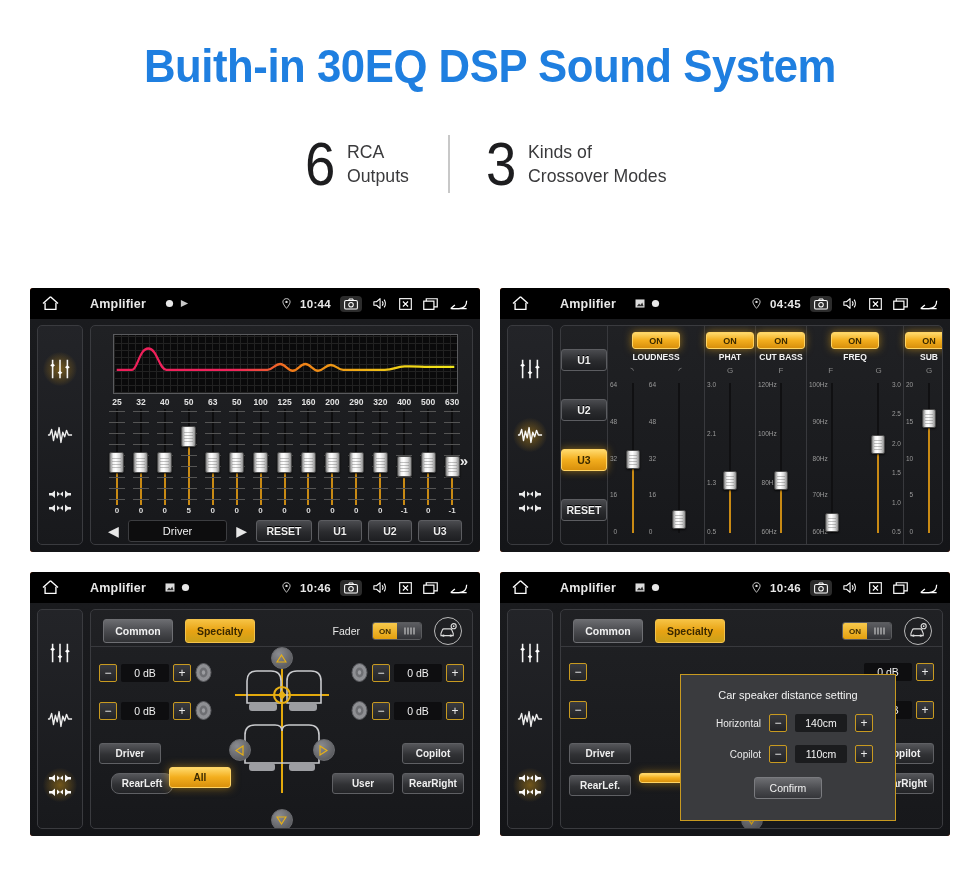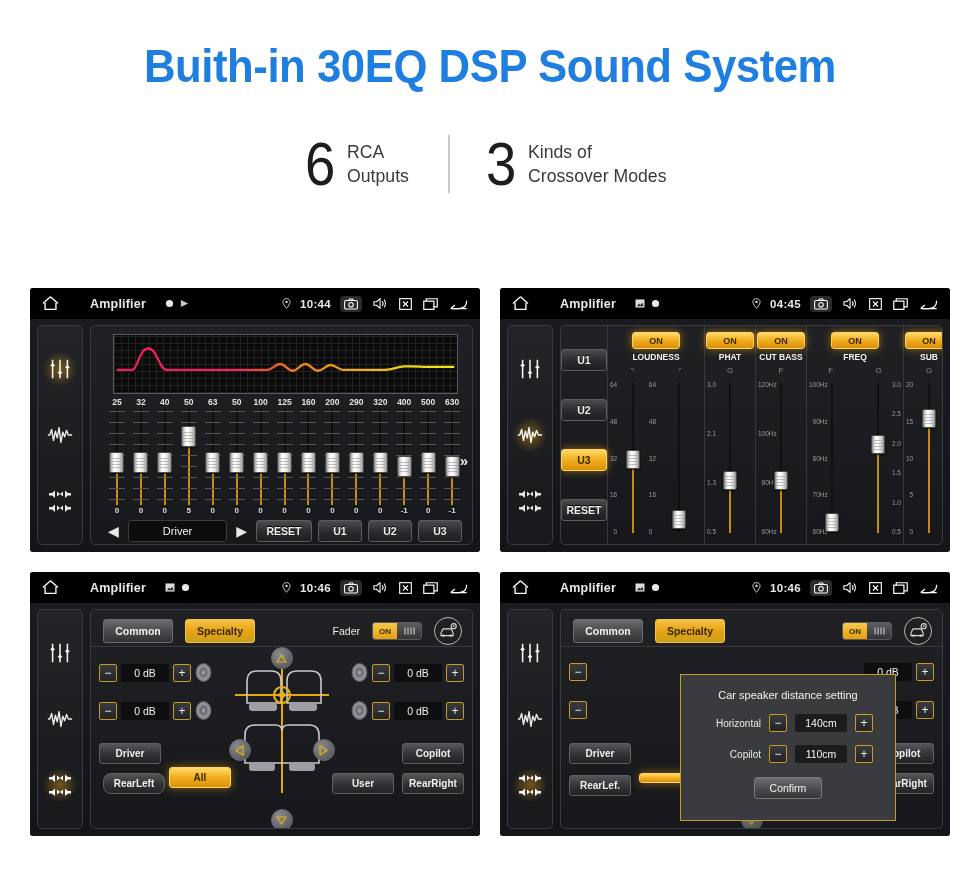--- a/index.html
+++ b/index.html
@@ -1072,21 +1072,21 @@
               </svg>
           </div>
           <div class="pbtn" style="left:50%; margin-left:31px; top:88px;">
             <svg width="9" height="11" viewBox="0 0 9 11">
                 <path d="M8 5.5 L1 1 V10 Z" fill="none" stroke="#e8b115" stroke-width="1.2"></path>
               </svg>
           </div>
 
           <div class="bal-btn" style="left:8px; top:92px;">Driver</div>
           <div class="bal-btn" style="right:8px; top:92px;">Copilot</div>
-          <div class="bal-btn" style="left:12px; top:122px;border-radius:8px;">RearLeft</div>
+          <div class="bal-btn" style="left:20px; top:122px;border-radius:8px;">RearLeft</div>
           <div class="bal-btn gold" style="left:78px; top:116px;">All</div>
           <div class="bal-btn" style="right:78px; top:122px;">User</div>
           <div class="bal-btn" style="right:8px; top:122px;">RearRight</div>
         </div>
       </div>
     </div>
   </div>
 
   <div class="panel">
     <div class="statusbar">

